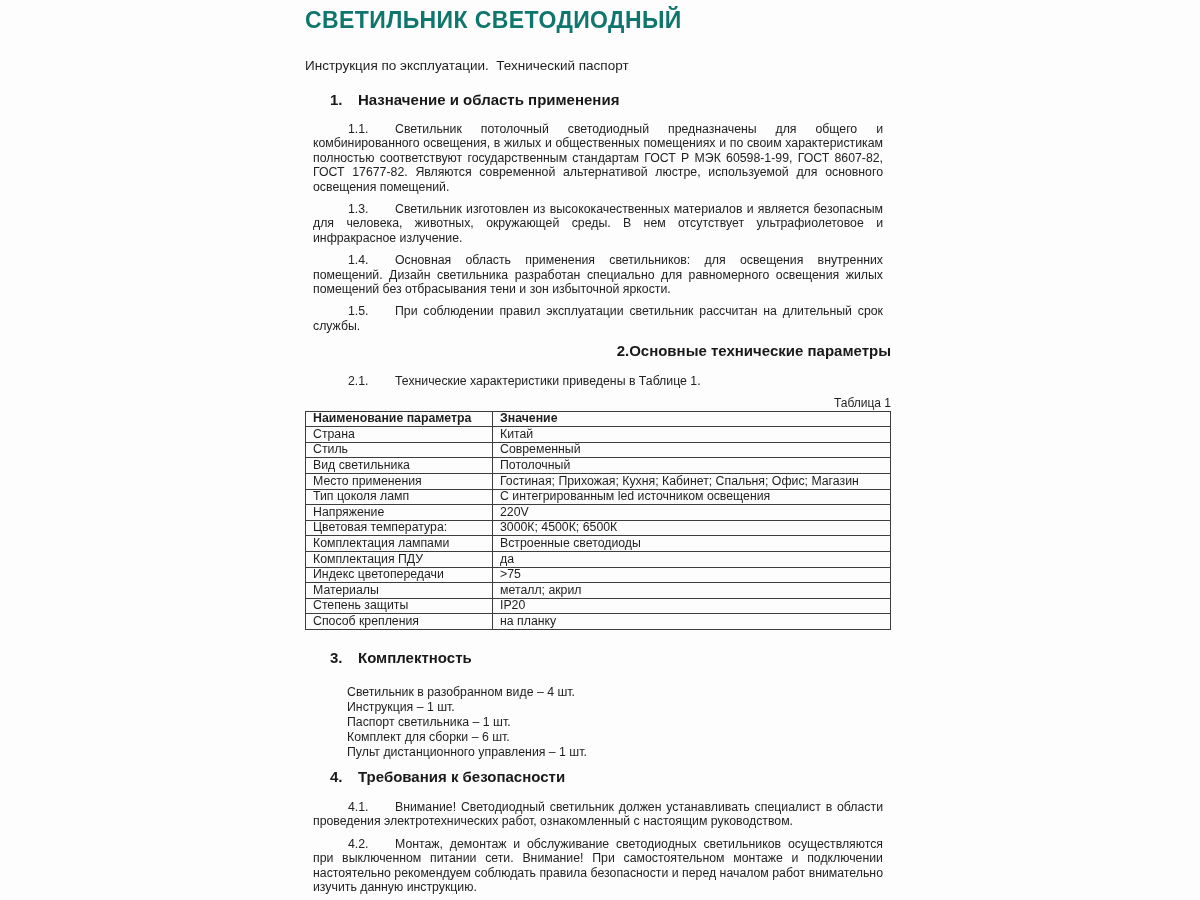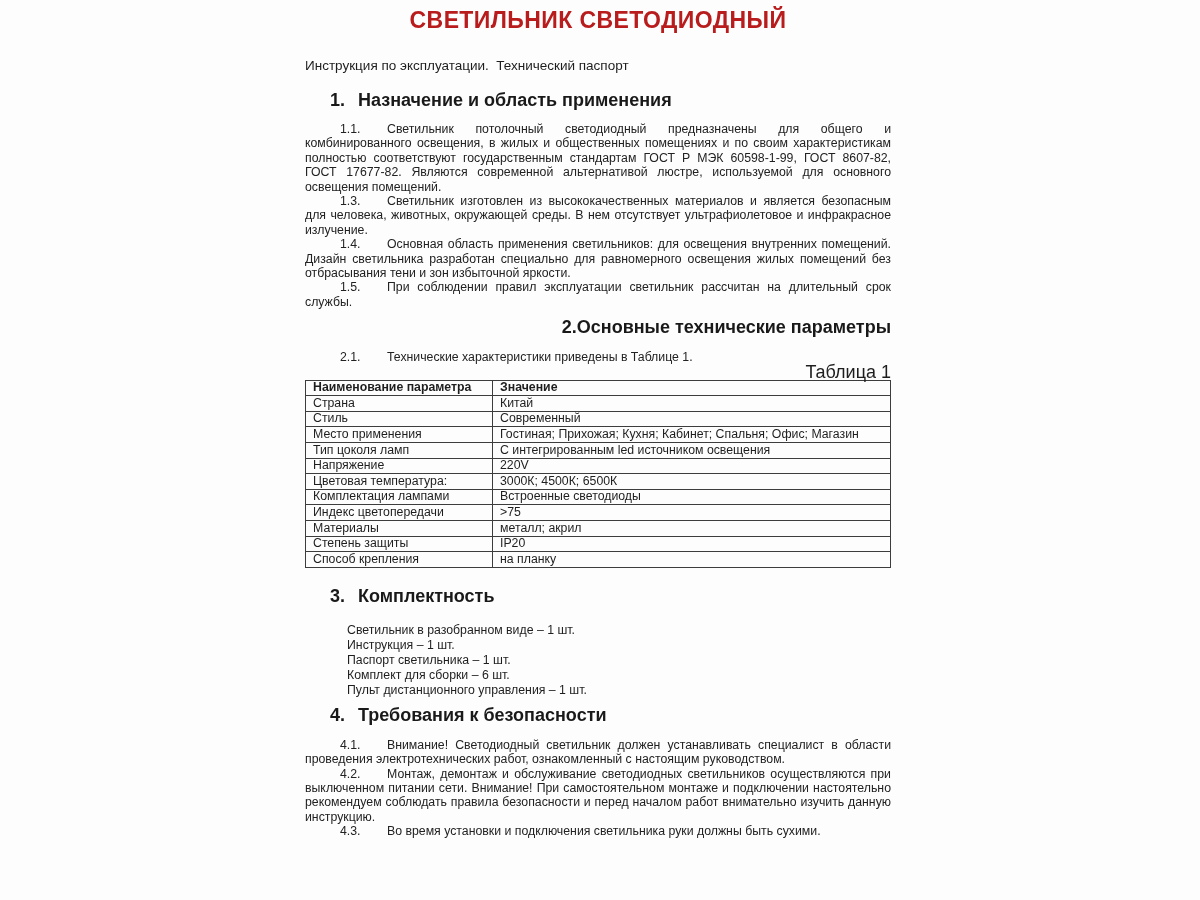--- a/index.html
+++ b/index.html
@@ -12,49 +12,48 @@
   }
   .page { width: 1200px; height: 900px; background: #fdfdfd; }
   .content {
     margin-left: 305px;
     width: 586px;
   }
   .doc-title {
     margin: 0; padding-top: 5px;
     font-size: 23px; line-height: 31px;
     font-weight: bold; letter-spacing: 0.4px;
-    color: #b91c1c;
-    text-align: center;
+    color: #0f766e;
   }
   .doc-subtitle {
     margin-top: 21px;
     font-size: 13.5px; line-height: 17px;
     font-weight: normal;
   }
   .sec-heading {
     margin: 0; padding-left: 25px;
-    font-size: 18px; line-height: 18px;
+    font-size: 15px; line-height: 18px;
     font-weight: bold; color: #191919;
   }
   .sec-heading .num { display: inline-block; width: 28px; }
   .para {
-    margin: 0;
+    margin: 8px;
     font-size: 12.3px; line-height: 14.4px;
     text-align: justify;
     text-indent: 35px;
     color: #222;
   }
   .para .pnum { display: inline-block; width: 47px; text-indent: 0; }
   #sec1-h { margin-top: 17px; }
   #p11   { margin-top: 13px; }
   #sec2-h{ margin-top: 9px; text-align: right; }
   #p21   { margin-top: 14px; }
   .tbl-caption {
     margin-top: 1px;
-    font-size: 18px; line-height: 13px;
+    font-size: 12px; line-height: 13px;
     text-align: right;
   }
   table.spec {
     width: 100%;
     border-collapse: collapse;
     table-layout: fixed;
     margin-top: 1px;
     font-size: 12.3px;
   }
   table.spec col.c1 { width: 187px; }
@@ -125,40 +124,48 @@
       <tbody>
         <tr>
             <td>Страна</td>
             <td>Китай</td>
           </tr>
         <tr>
             <td>Стиль</td>
             <td>Современный</td>
           </tr>
         <tr>
+            <td>Вид светильника</td>
+            <td>Потолочный</td>
+          </tr>
+        <tr>
             <td>Место применения</td>
             <td>Гостиная; Прихожая; Кухня; Кабинет; Спальня; Офис; Магазин</td>
           </tr>
         <tr>
             <td>Тип цоколя ламп</td>
             <td>С интегрированным led источником освещения</td>
           </tr>
         <tr>
             <td>Напряжение</td>
             <td>220V</td>
           </tr>
         <tr>
             <td>Цветовая температура:</td>
             <td>3000К; 4500К; 6500К</td>
           </tr>
         <tr>
             <td>Комплектация лампами</td>
             <td>Встроенные светодиоды</td>
           </tr>
         <tr>
+            <td>Комплектация ПДУ</td>
+            <td>да</td>
+          </tr>
+        <tr>
             <td>Индекс цветопередачи</td>
             <td>&gt;75</td>
           </tr>
         <tr>
             <td>Материалы</td>
             <td>металл; акрил</td>
           </tr>
         <tr>
             <td>Степень защиты</td>
             <td>IP20</td>
@@ -168,21 +175,21 @@
             <td>на планку</td>
           </tr>
       </tbody>
     </table>
 
     <h2 class="sec-heading" id="sec3-h">
       <span class="num">3.</span><span>Комплектность</span>
     </h2>
 
     <ul class="kit-list">
-      <li>Светильник в разобранном виде – 1 шт.</li>
+      <li>Светильник в разобранном виде – 4 шт.</li>
       <li>Инструкция – 1 шт.</li>
       <li>Паспорт светильника – 1 шт.</li>
       <li>Комплект для сборки – 6 шт.</li>
       <li>Пульт дистанционного управления – 1 шт.</li>
     </ul>
 
     <h2 class="sec-heading" id="sec4-h">
       <span class="num">4.</span><span>Требования к безопасности</span>
     </h2>
 

